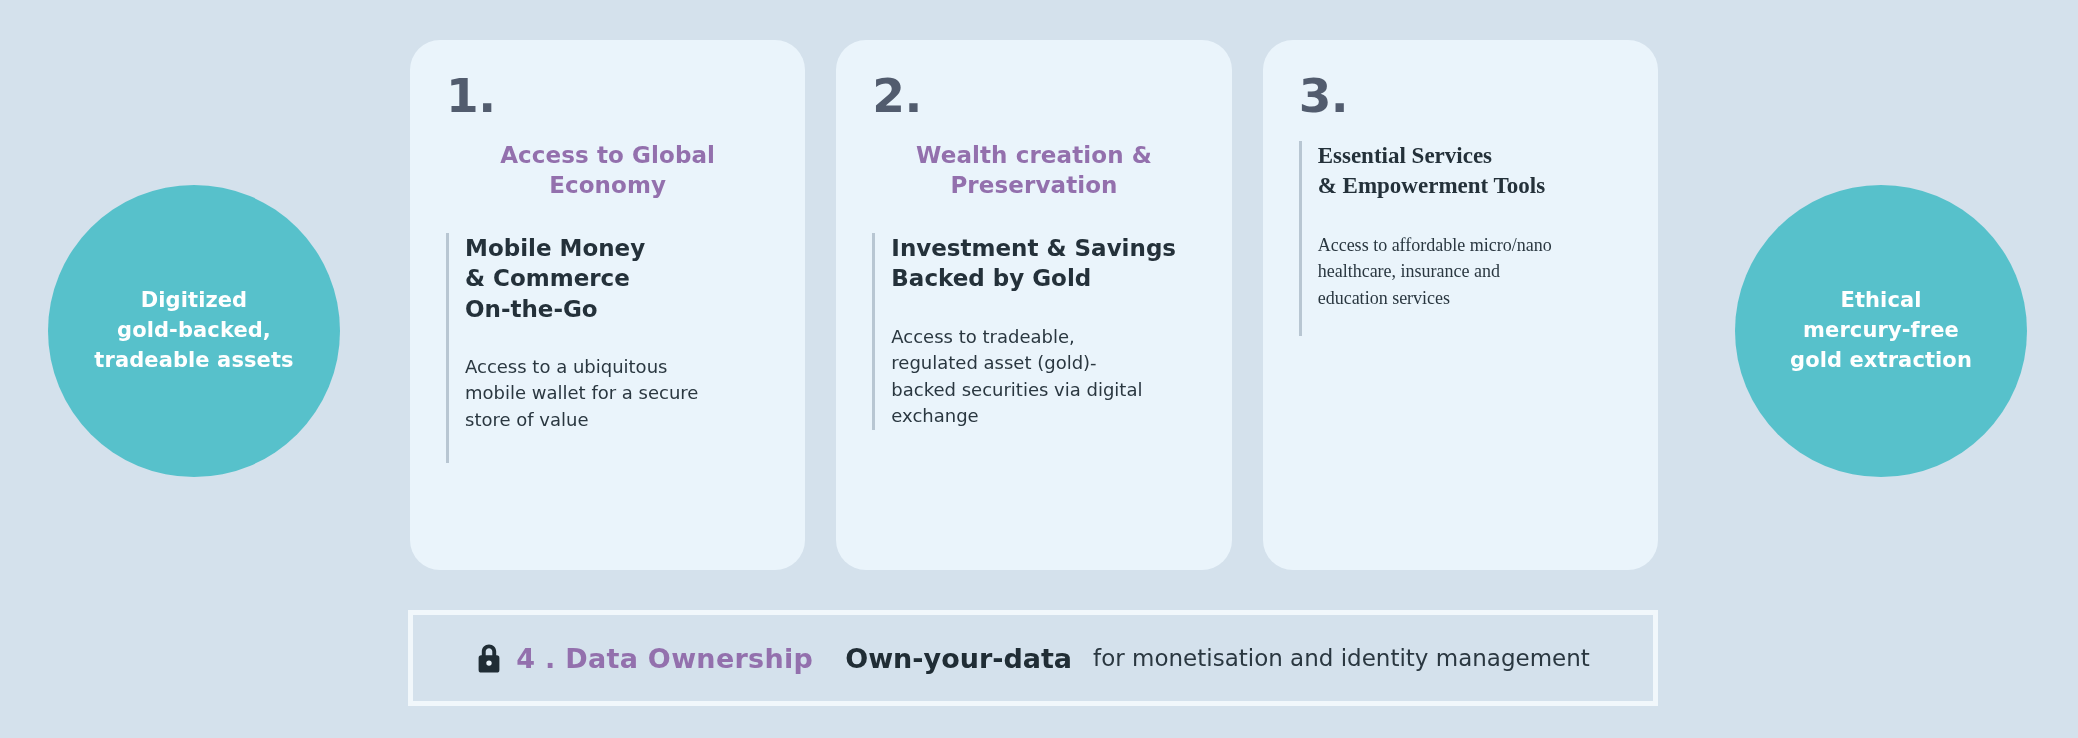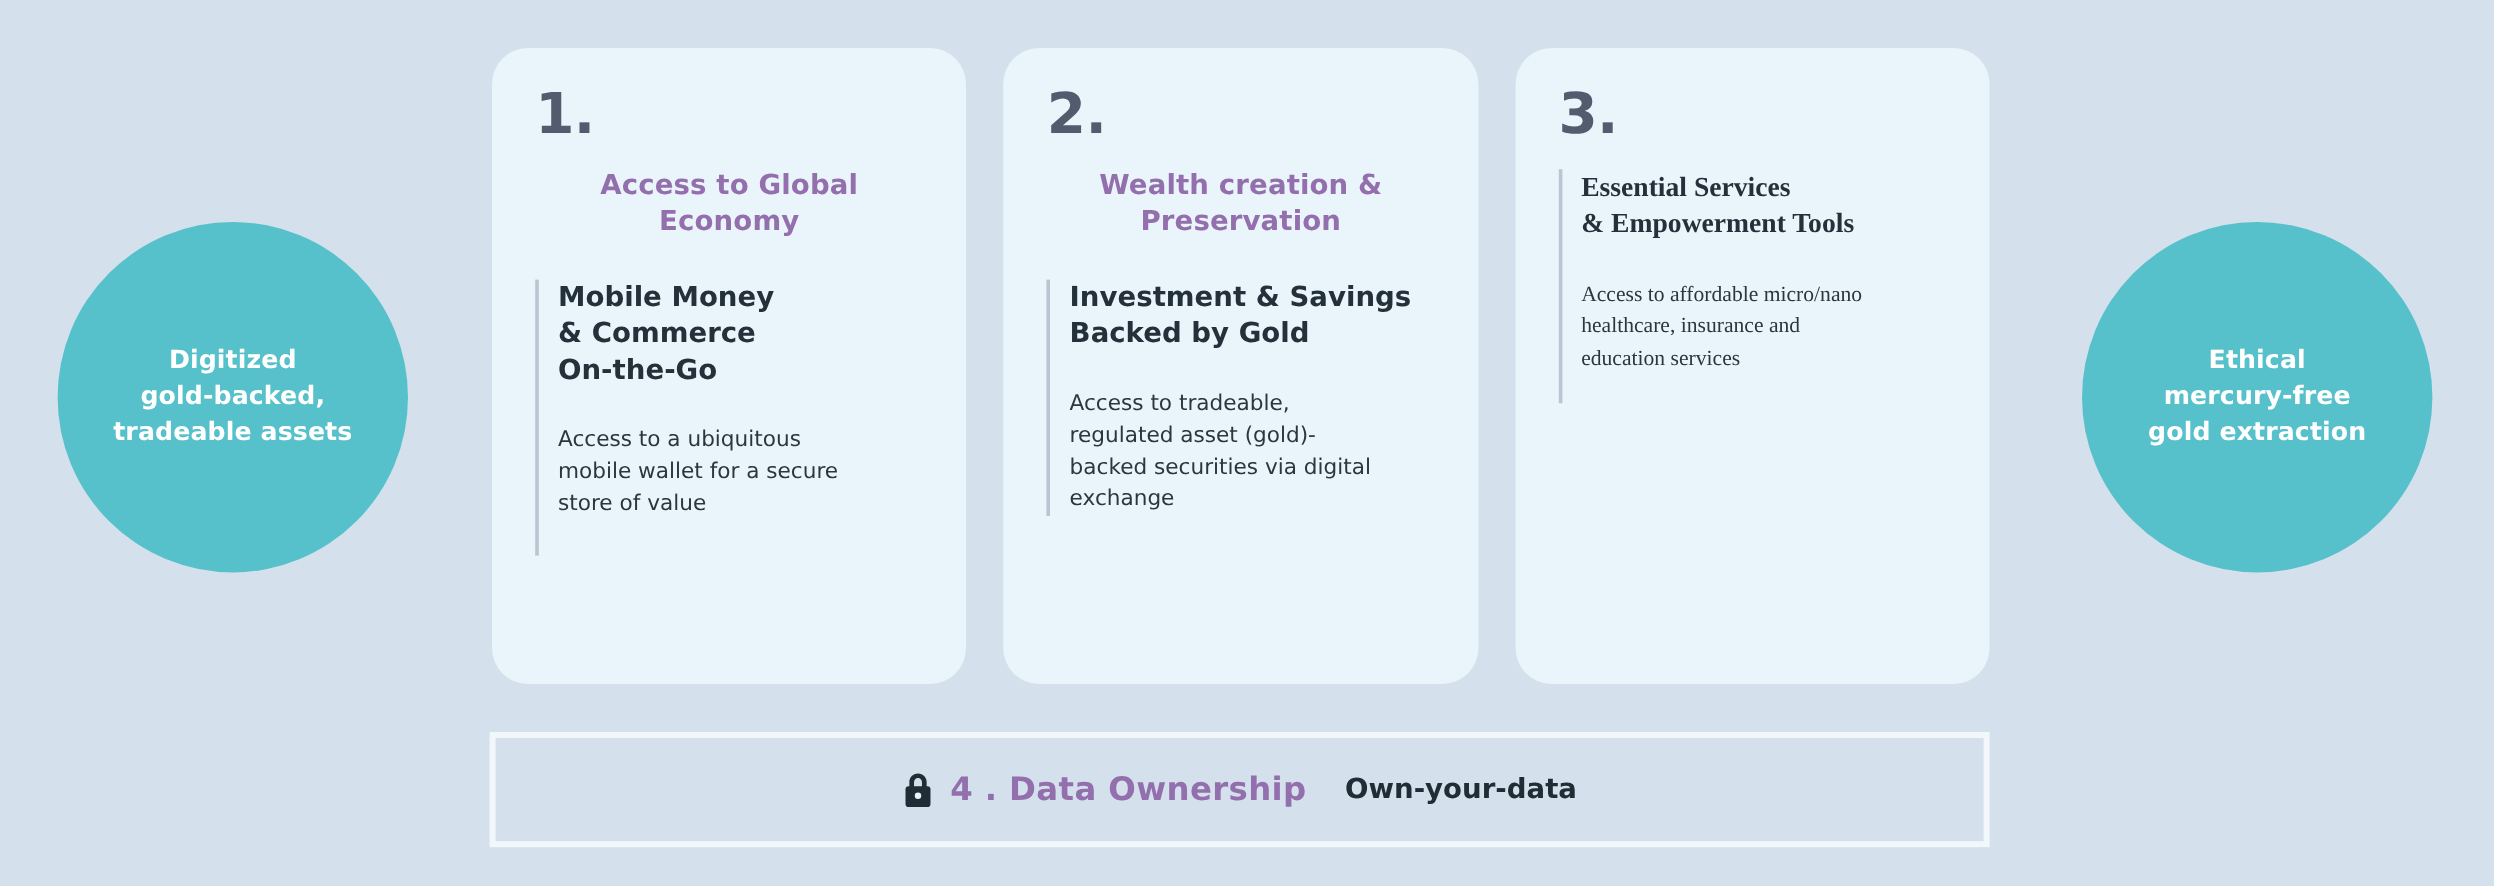--- a/index.html
+++ b/index.html
@@ -126,21 +126,21 @@
   }
   .banner-number {
     color: #9370ad;
     font-size: 27px;
     font-weight: bold;
     letter-spacing: 0.3px;
     white-space: nowrap;
   }
   .banner-strong {
     color: #202d35;
-    font-size: 23px;
+    font-size: 27px;
     font-weight: bold;
     white-space: nowrap;
     margin-left: 18px;
   }
   .banner-rest {
     color: #2a3740;
     font-size: 23px;
     font-weight: normal;
     white-space: nowrap;
     margin-left: 7px;
@@ -207,15 +207,16 @@
   </div>
 
   <div id="banner">
     <svg class="lock-icon" viewBox="0 0 26 31">
       <path d="M13 1.5c-4.1 0-7.2 3.1-7.2 7.1v4.3h3.9V8.6c0-1.9 1.5-3.3 3.3-3.3s3.3 1.4 3.3 3.3v4.3h3.9V8.6c0-4-3.1-7.1-7.2-7.1z" fill="#202d35"></path>
       <rect x="2.6" y="12.3" width="20.8" height="17.3" rx="2.6" fill="#202d35"></rect>
       <circle cx="13" cy="20.1" r="2.7" fill="#eaf4fb"></circle>
     </svg>
     <span class="banner-number">4 . Data Ownership</span>
     <span class="banner-strong">Own-your-data</span>
+    <span class="banner-rest">for monetisation and identity management</span>
   </div>
 
 </div>
 
 </body></html>

